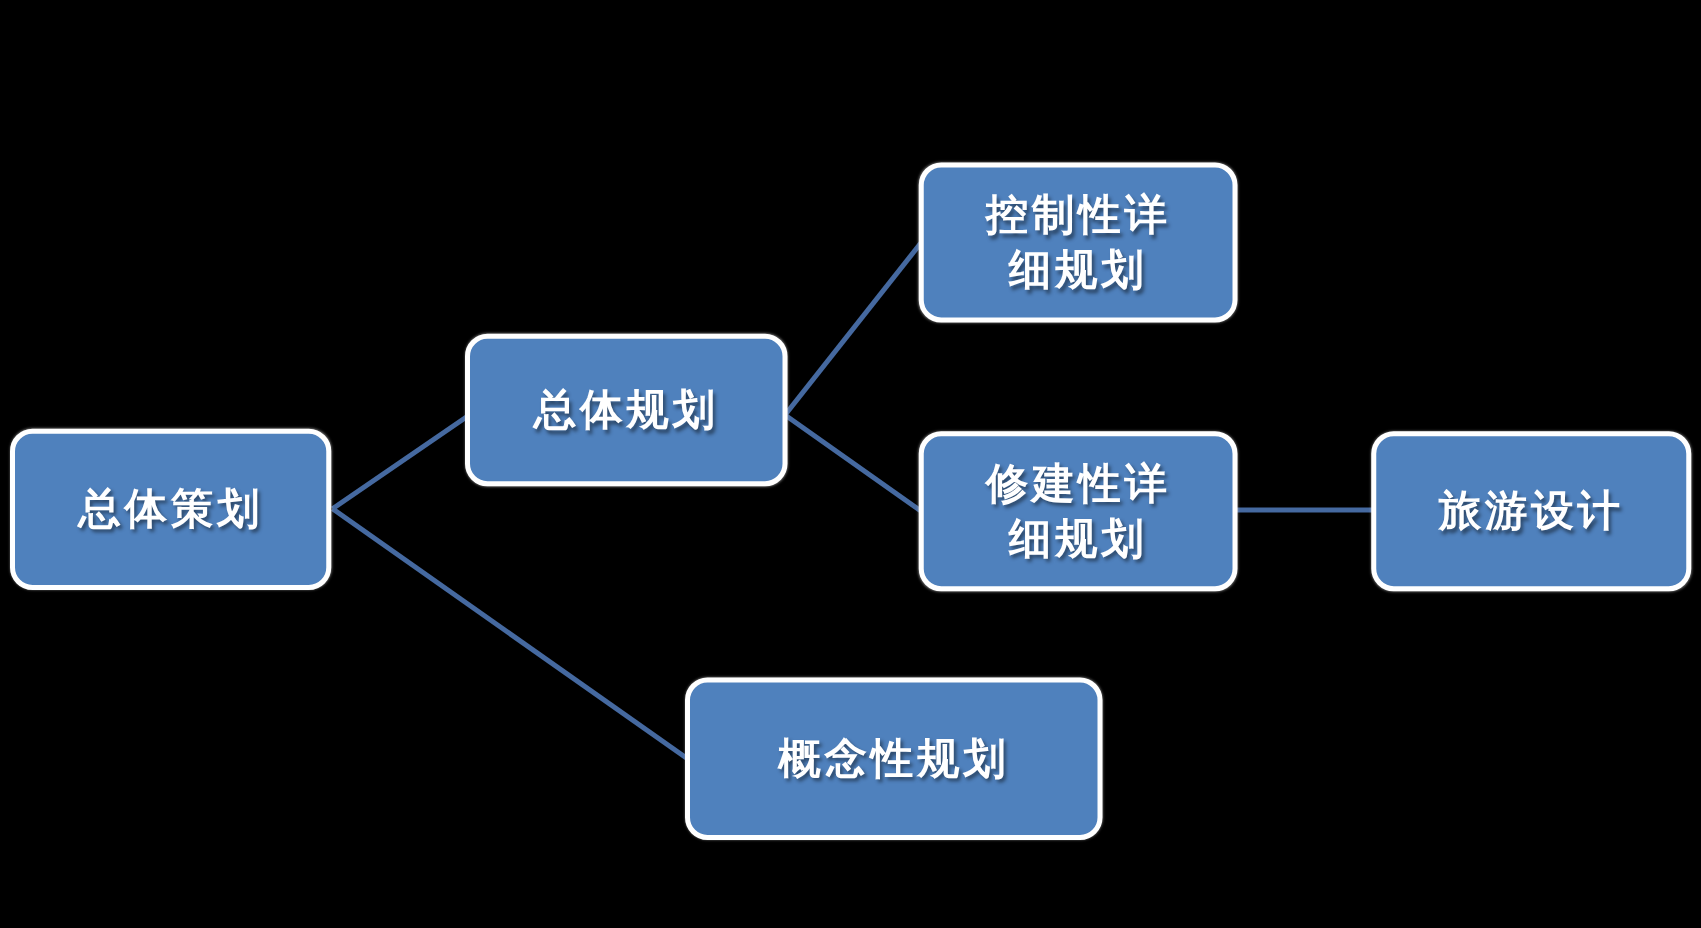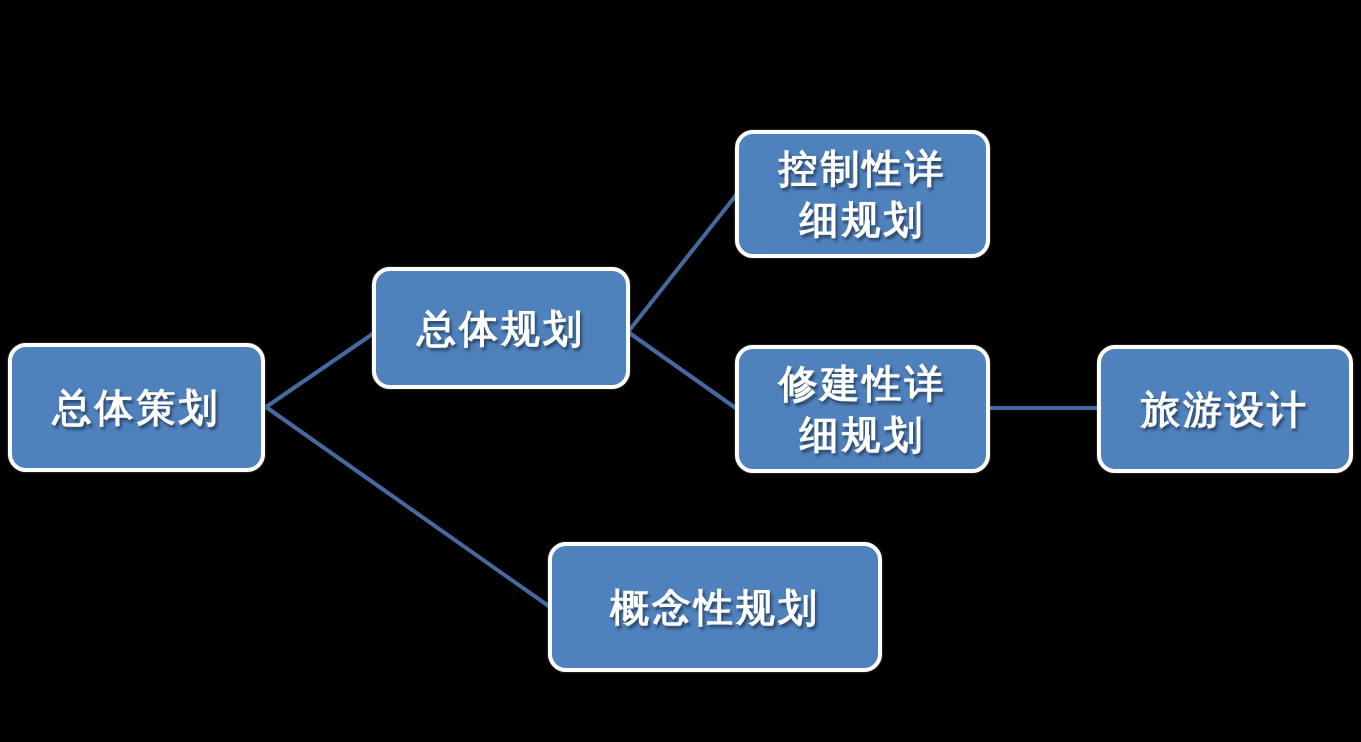--- a/index.html
+++ b/index.html
@@ -36,21 +36,21 @@
     border: 4px solid var(--node-border);
     border-radius: 18px;
     display: flex;
     align-items: center;
     justify-content: center;
     box-shadow: 0 0 2px rgba(200,200,200,0.55);
   }
   .node .label {
     color: var(--text);
     font-weight: bold;
-    font-size: 39px;
+    font-size: 34px;
     letter-spacing: 3px;
     line-height: 1.3;
     text-align: center;
     white-space: pre-line;
     text-shadow: 2px 3px 3px rgba(0,0,0,0.45);
   }
   .n1 { left:   8px; top: 343px; width: 257px; height: 129px; }
   .n2 { left: 372px; top: 267px; width: 258px; height: 122px; }
   .n3 { left: 735px; top: 130px; width: 255px; height: 128px; }
   .n4 { left: 735px; top: 345px; width: 255px; height: 128px; }

